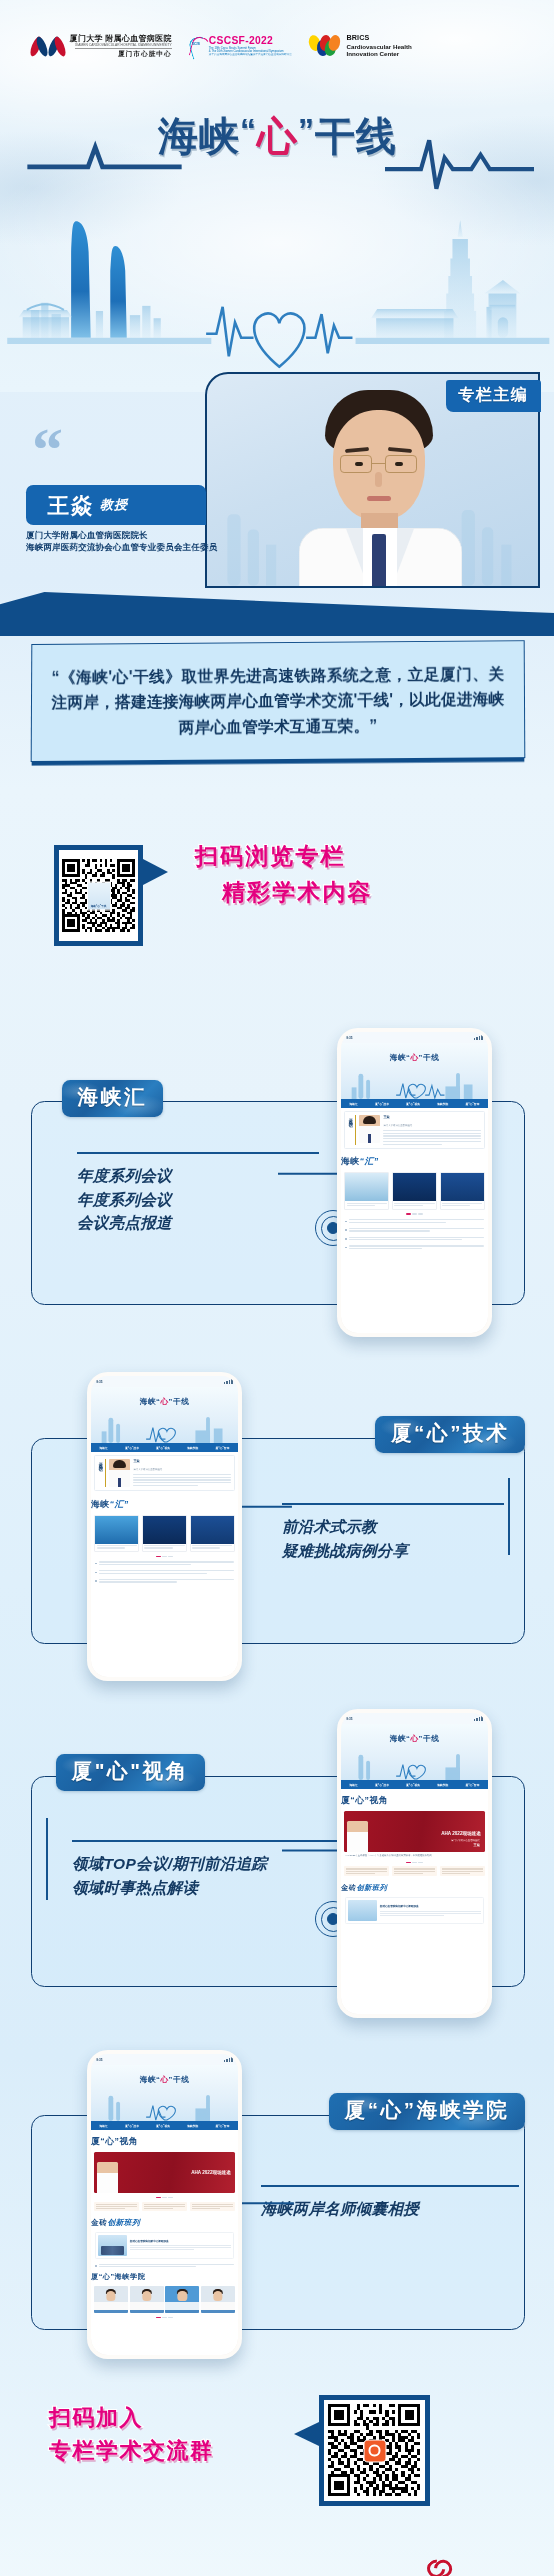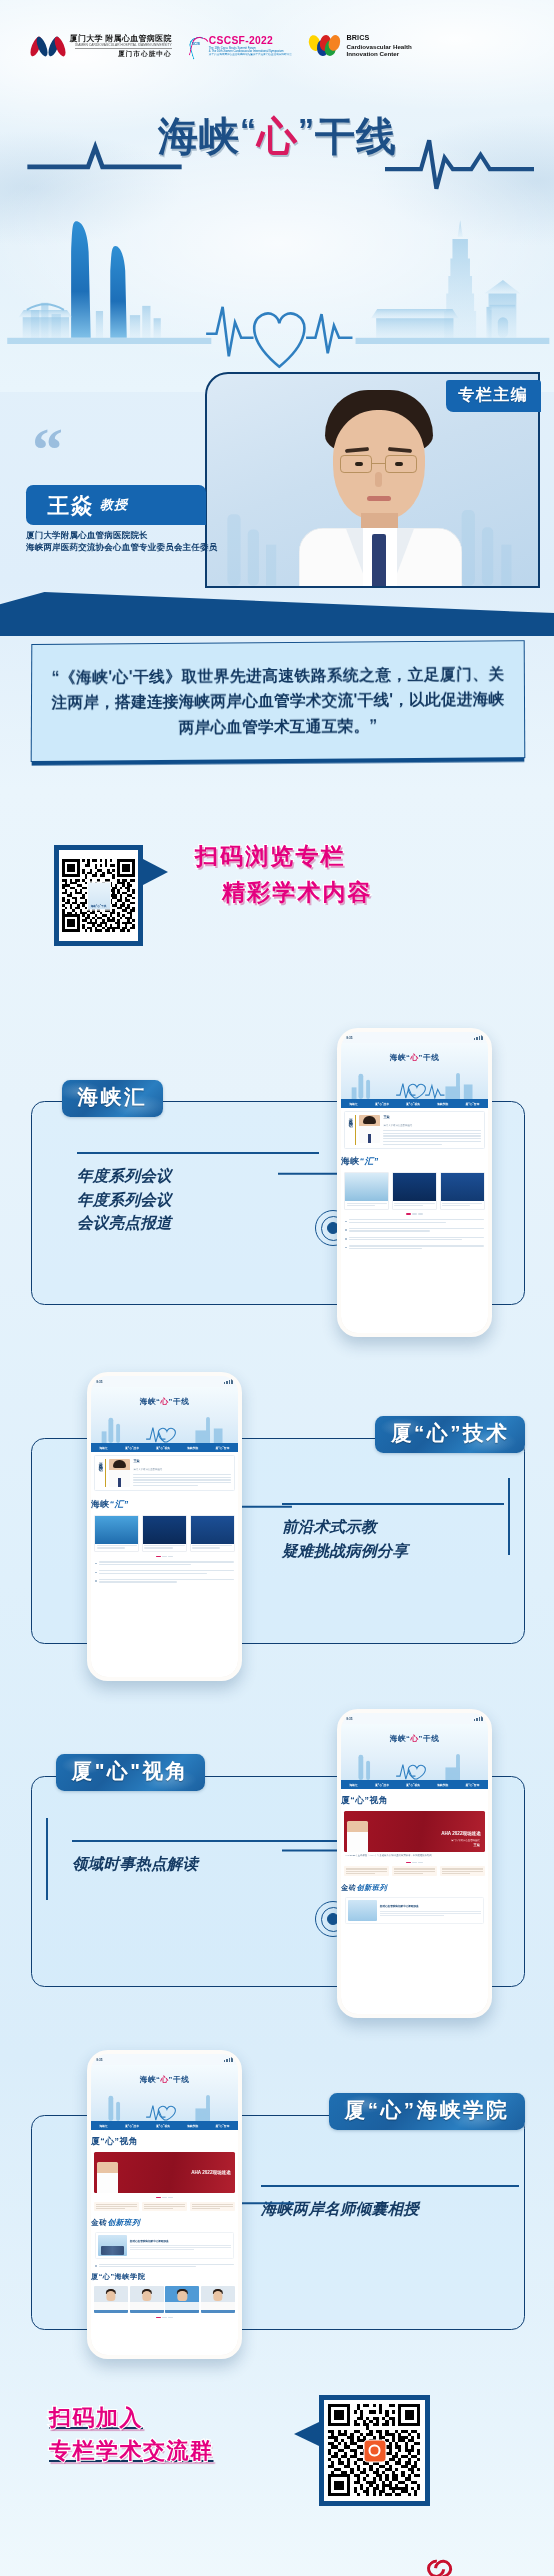--- a/index.html
+++ b/index.html
@@ -279,21 +279,21 @@
   .pdots i { width:4.6px; height:1.5px; border-radius:1px; background:#d8e1e9; }
   .pdots i.on { background:#d81b60; }
   .pteachers { display:flex; gap:1.5px; padding:0 3.1px; margin-top:4.1px; }
   .pteachers .tc { flex:1; height:27px; border-radius:1px; position:relative; overflow:hidden; background:#dfe8f0; }
   .pteachers .tc .hd { position:absolute; left:50%; top:4.1px; transform:translateX(-50%); width:9.3px; height:10.3px; background:#e9c4a4; border-radius:4.6px 4.6px 3.6px 3.6px; }
   .pteachers .tc .hr { position:absolute; left:50%; top:2.1px; transform:translateX(-50%); width:10.3px; height:5.2px; background:#2a1d16; border-radius:5.2px 5.2px 1px 1px; }
   .pteachers .tc .bd { position:absolute; left:0; bottom:0; width:100%; height:11.3px; background:#fafafa; }
   .pteachers .tc .cap { position:absolute; left:0; bottom:0; width:100%; height:3.1px; background:rgba(21,101,176,.75); }
 
   
-  .join-cta { position:absolute; left:49px; top:2401px; z-index:7;text-decoration:underline; }
+  .join-cta { position:absolute; left:49px; top:2401px; z-index:7; }
   .join-cta div {
     font-size:22px; font-weight:900; color:#e4007f; letter-spacing:1.5px; line-height:1.5;
     -webkit-text-stroke: 2.1px #ffffff; paint-order: stroke fill;
     text-shadow: 1.5px 2.1px 0 rgba(180,0,100,.3);
   }
   .join-qr { position:absolute; left:319px; top:2395px; z-index:7; }
   .join-frame { width:111px; height:111px; background:#0f4d8a; padding:5.2px; position:relative; }
   .join-inner { width:100%; height:100%; background:#fff; padding:4.1px; }
   .join-tail {
     position:absolute; left:-25px; top:27px; width:0; height:0;
@@ -773,20 +773,21 @@
             </div>
           </div>
       </div>
     </div>
   </div>
 
   <div class="feat-box" style="left:31px; top:1776px; width:494px; height:211px;"></div>
   <div class="chip" style="left:56px; top:1754px;">厦"心"视角</div>
   <div class="bullets" style="left:72px; top:1840px; width:289px;">
     <div class="rule"></div>
+    <p>领域TOP会议/期刊前沿追踪</p>
     <p>领域时事热点解读</p>
   </div>
   <div class="vbar" style="left:46px; top:1818px; height:82px;"></div>
   <svg class="conn" style="left:282px; top:1803px;" width="134" height="57" viewBox="0 0 260 110">
     <path d="M0 92 L190 92 L252 18" fill="none" stroke="#14538f" stroke-width="4"></path>
   </svg>
   <div class="ripple" style="left:315px; top:1901px;">
     <i class="r1"></i>
       <i class="r2"></i>
       <i class="r3"></i>

